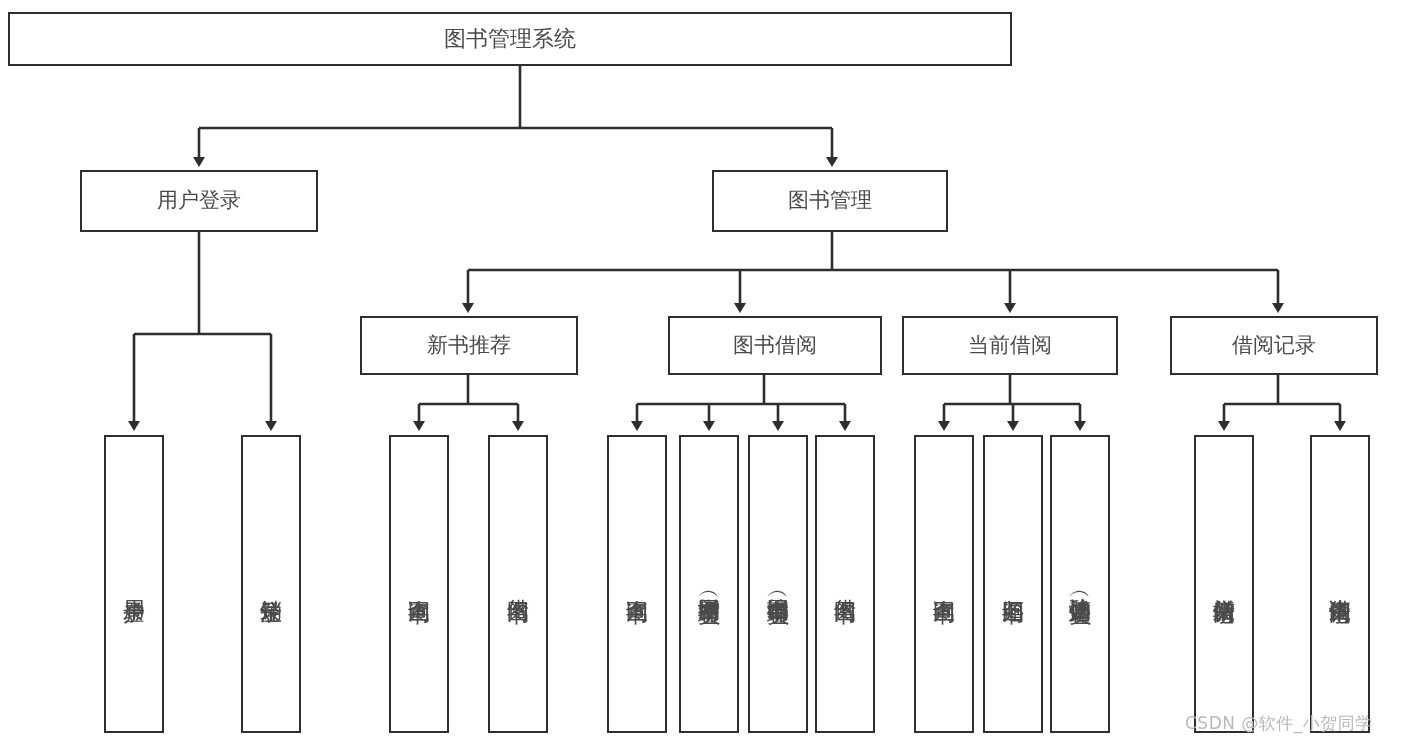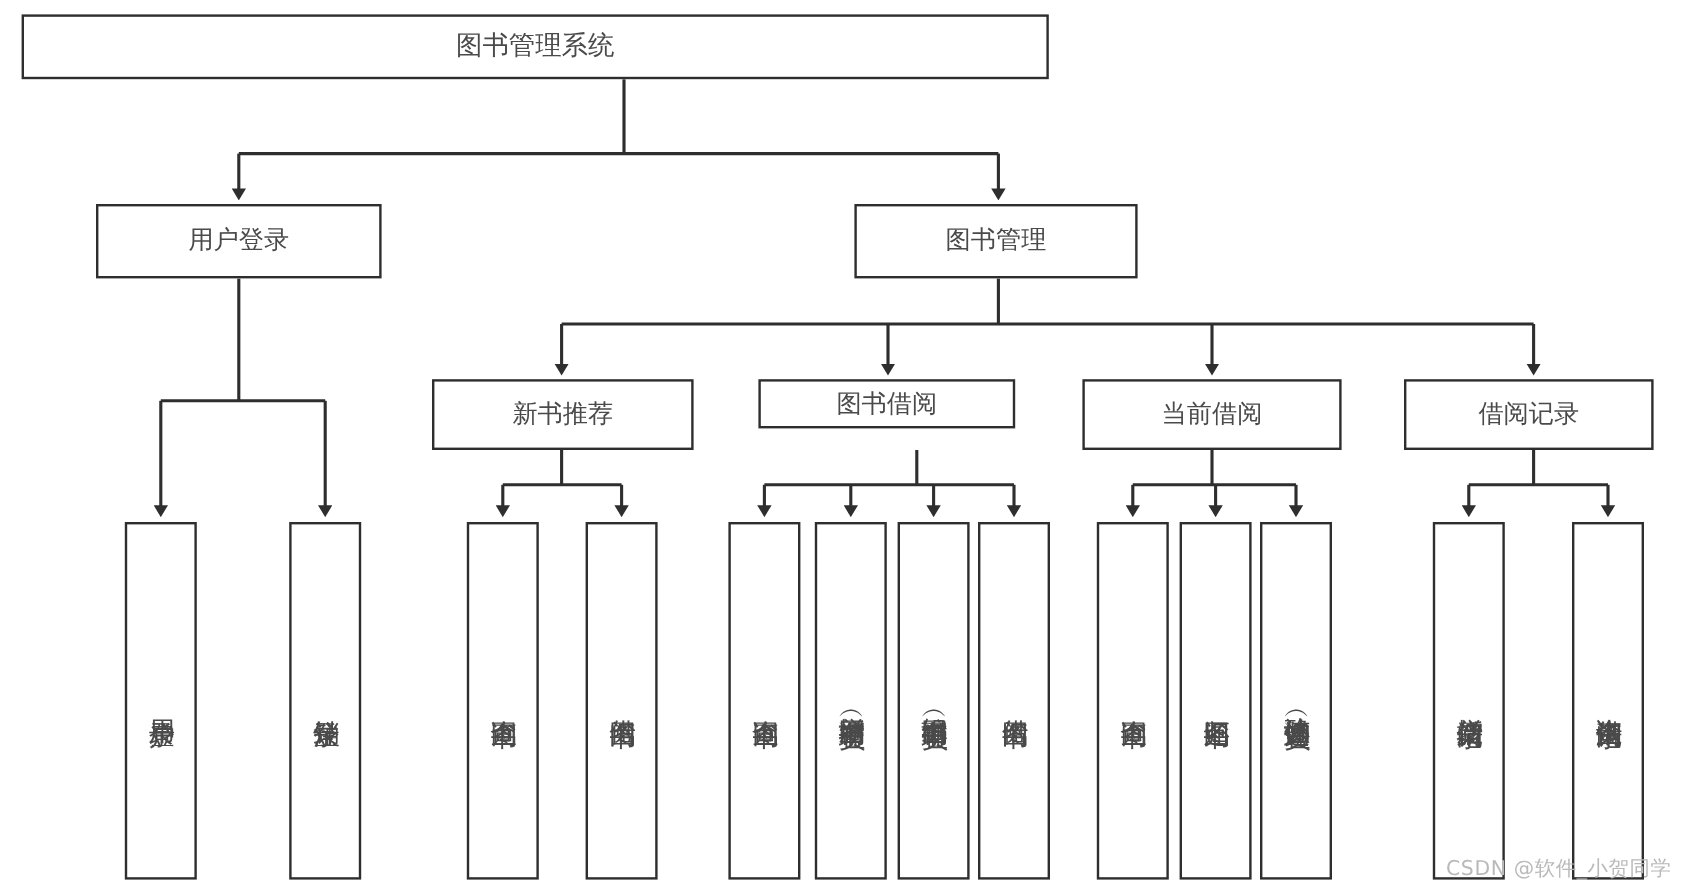--- a/index.html
+++ b/index.html
@@ -58,21 +58,20 @@
     pointer-events:none;
   }
   #watermark{
     position:absolute;
     left:1185px;
     top:712px;
     font-size:17px;
     color:#b9b9b9;
     white-space:nowrap;
     letter-spacing:0.5px;
-    margin-left:20px;
   }
 </style>
 </head>
 <body>
 
 <div id="canvas">
 
   <svg class="edges" viewBox="0 0 1405 747" width="1405" height="747" aria-hidden="true">
     <defs>
       <marker id="arw" markerWidth="10" markerHeight="12" refX="1" refY="6" orient="auto" markerUnits="userSpaceOnUse">
@@ -116,35 +115,35 @@
       <path d="M1013,404 L1013,422" marker-end="url(#arw)"></path>
       <path d="M1080,404 L1080,422" marker-end="url(#arw)"></path>
 
       <path d="M1278,375 L1278,404"></path>
       <path d="M1224,404 L1340,404"></path>
       <path d="M1224,404 L1224,422" marker-end="url(#arw)"></path>
       <path d="M1340,404 L1340,422" marker-end="url(#arw)"></path>
     </g>
   </svg>
 
-  <div class="node h" id="n-root" style="left:18px;top:12px;width:856px;height:54px;">
+  <div class="node h" id="n-root" style="left:8px;top:12px;width:1004px;height:54px;">
     <span class="label">图书管理系统</span>
   </div>
 
   <div class="node h" style="left:80px;top:170px;width:238px;height:62px;">
     <span class="label">用户登录</span>
   </div>
   <div class="node h" style="left:360px;top:316px;width:218px;height:59px;">
     <span class="label">新书推荐</span>
   </div>
 
   <div class="node h" style="left:712px;top:170px;width:236px;height:62px;">
     <span class="label">图书管理</span>
   </div>
-  <div class="node h" style="left:632px;top:316px;width:214px;height:41px;">
+  <div class="node h" style="left:668px;top:316px;width:214px;height:59px;">
     <span class="label">图书借阅</span>
   </div>
   <div class="node h" style="left:902px;top:316px;width:216px;height:59px;">
     <span class="label">当前借阅</span>
   </div>
   <div class="node h" style="left:1170px;top:316px;width:208px;height:59px;">
     <span class="label">借阅记录</span>
   </div>
 
   <div class="node v" style="left:104px;top:435px;width:60px;height:298px;">

